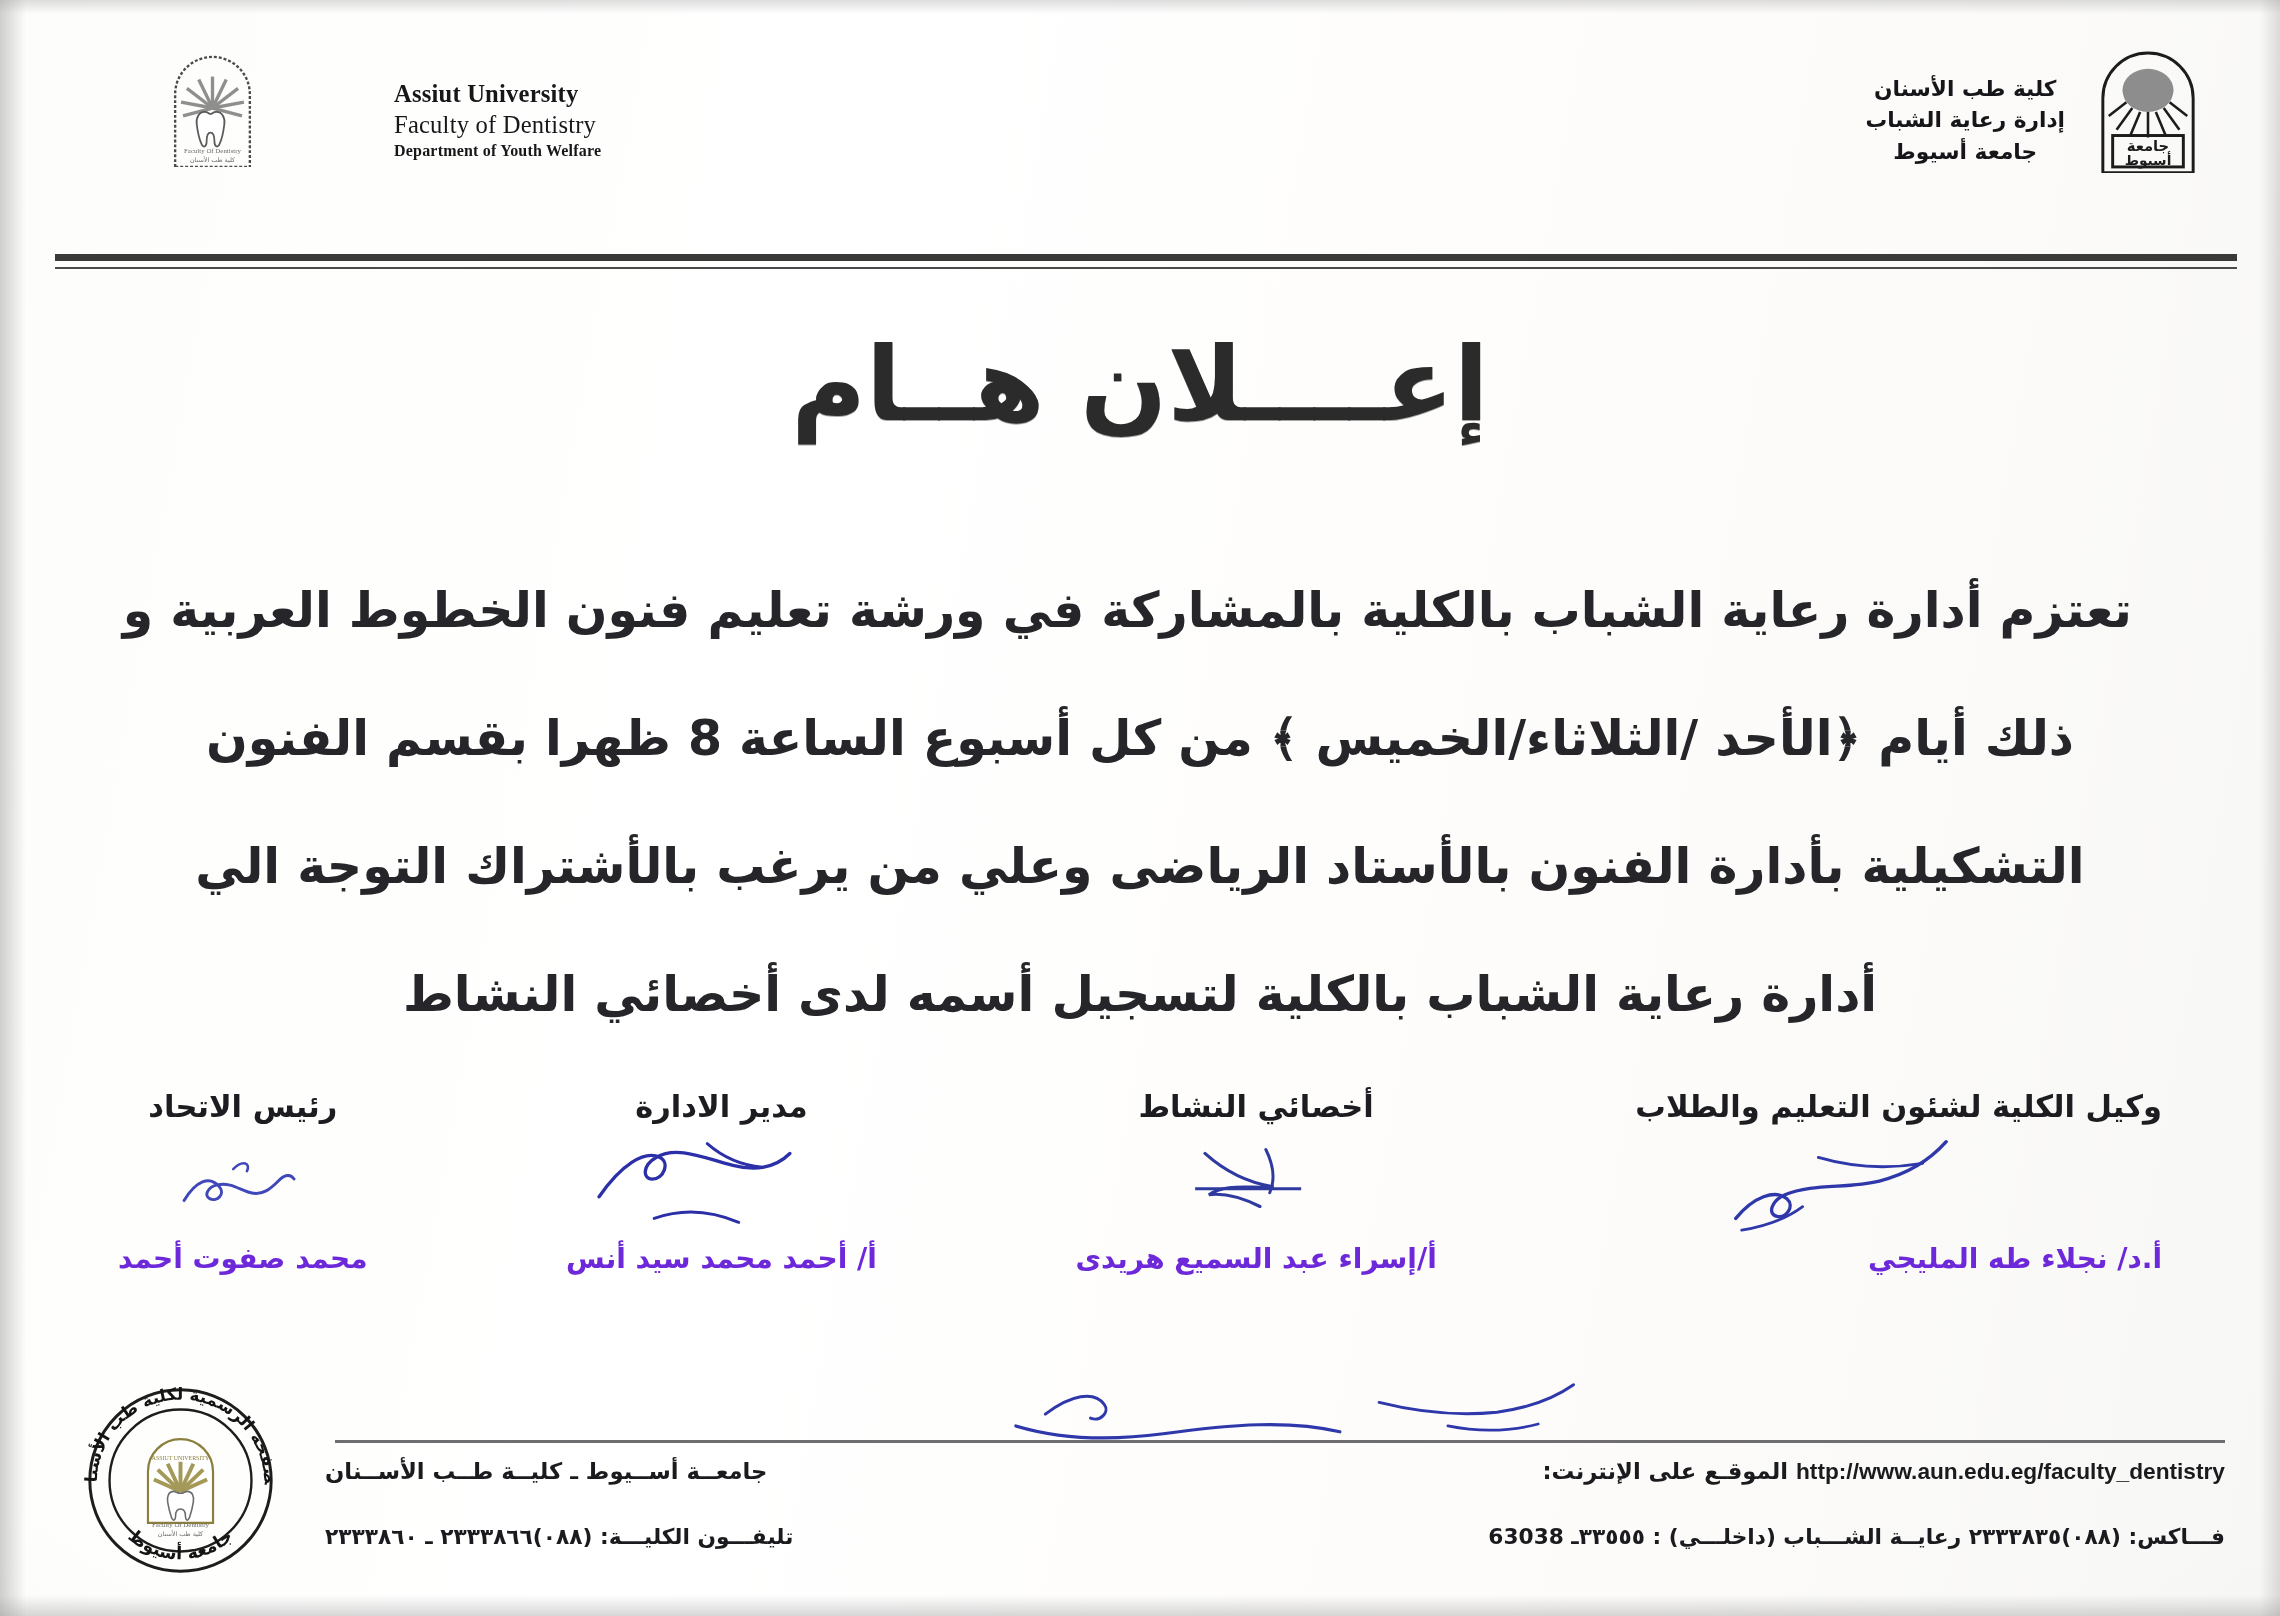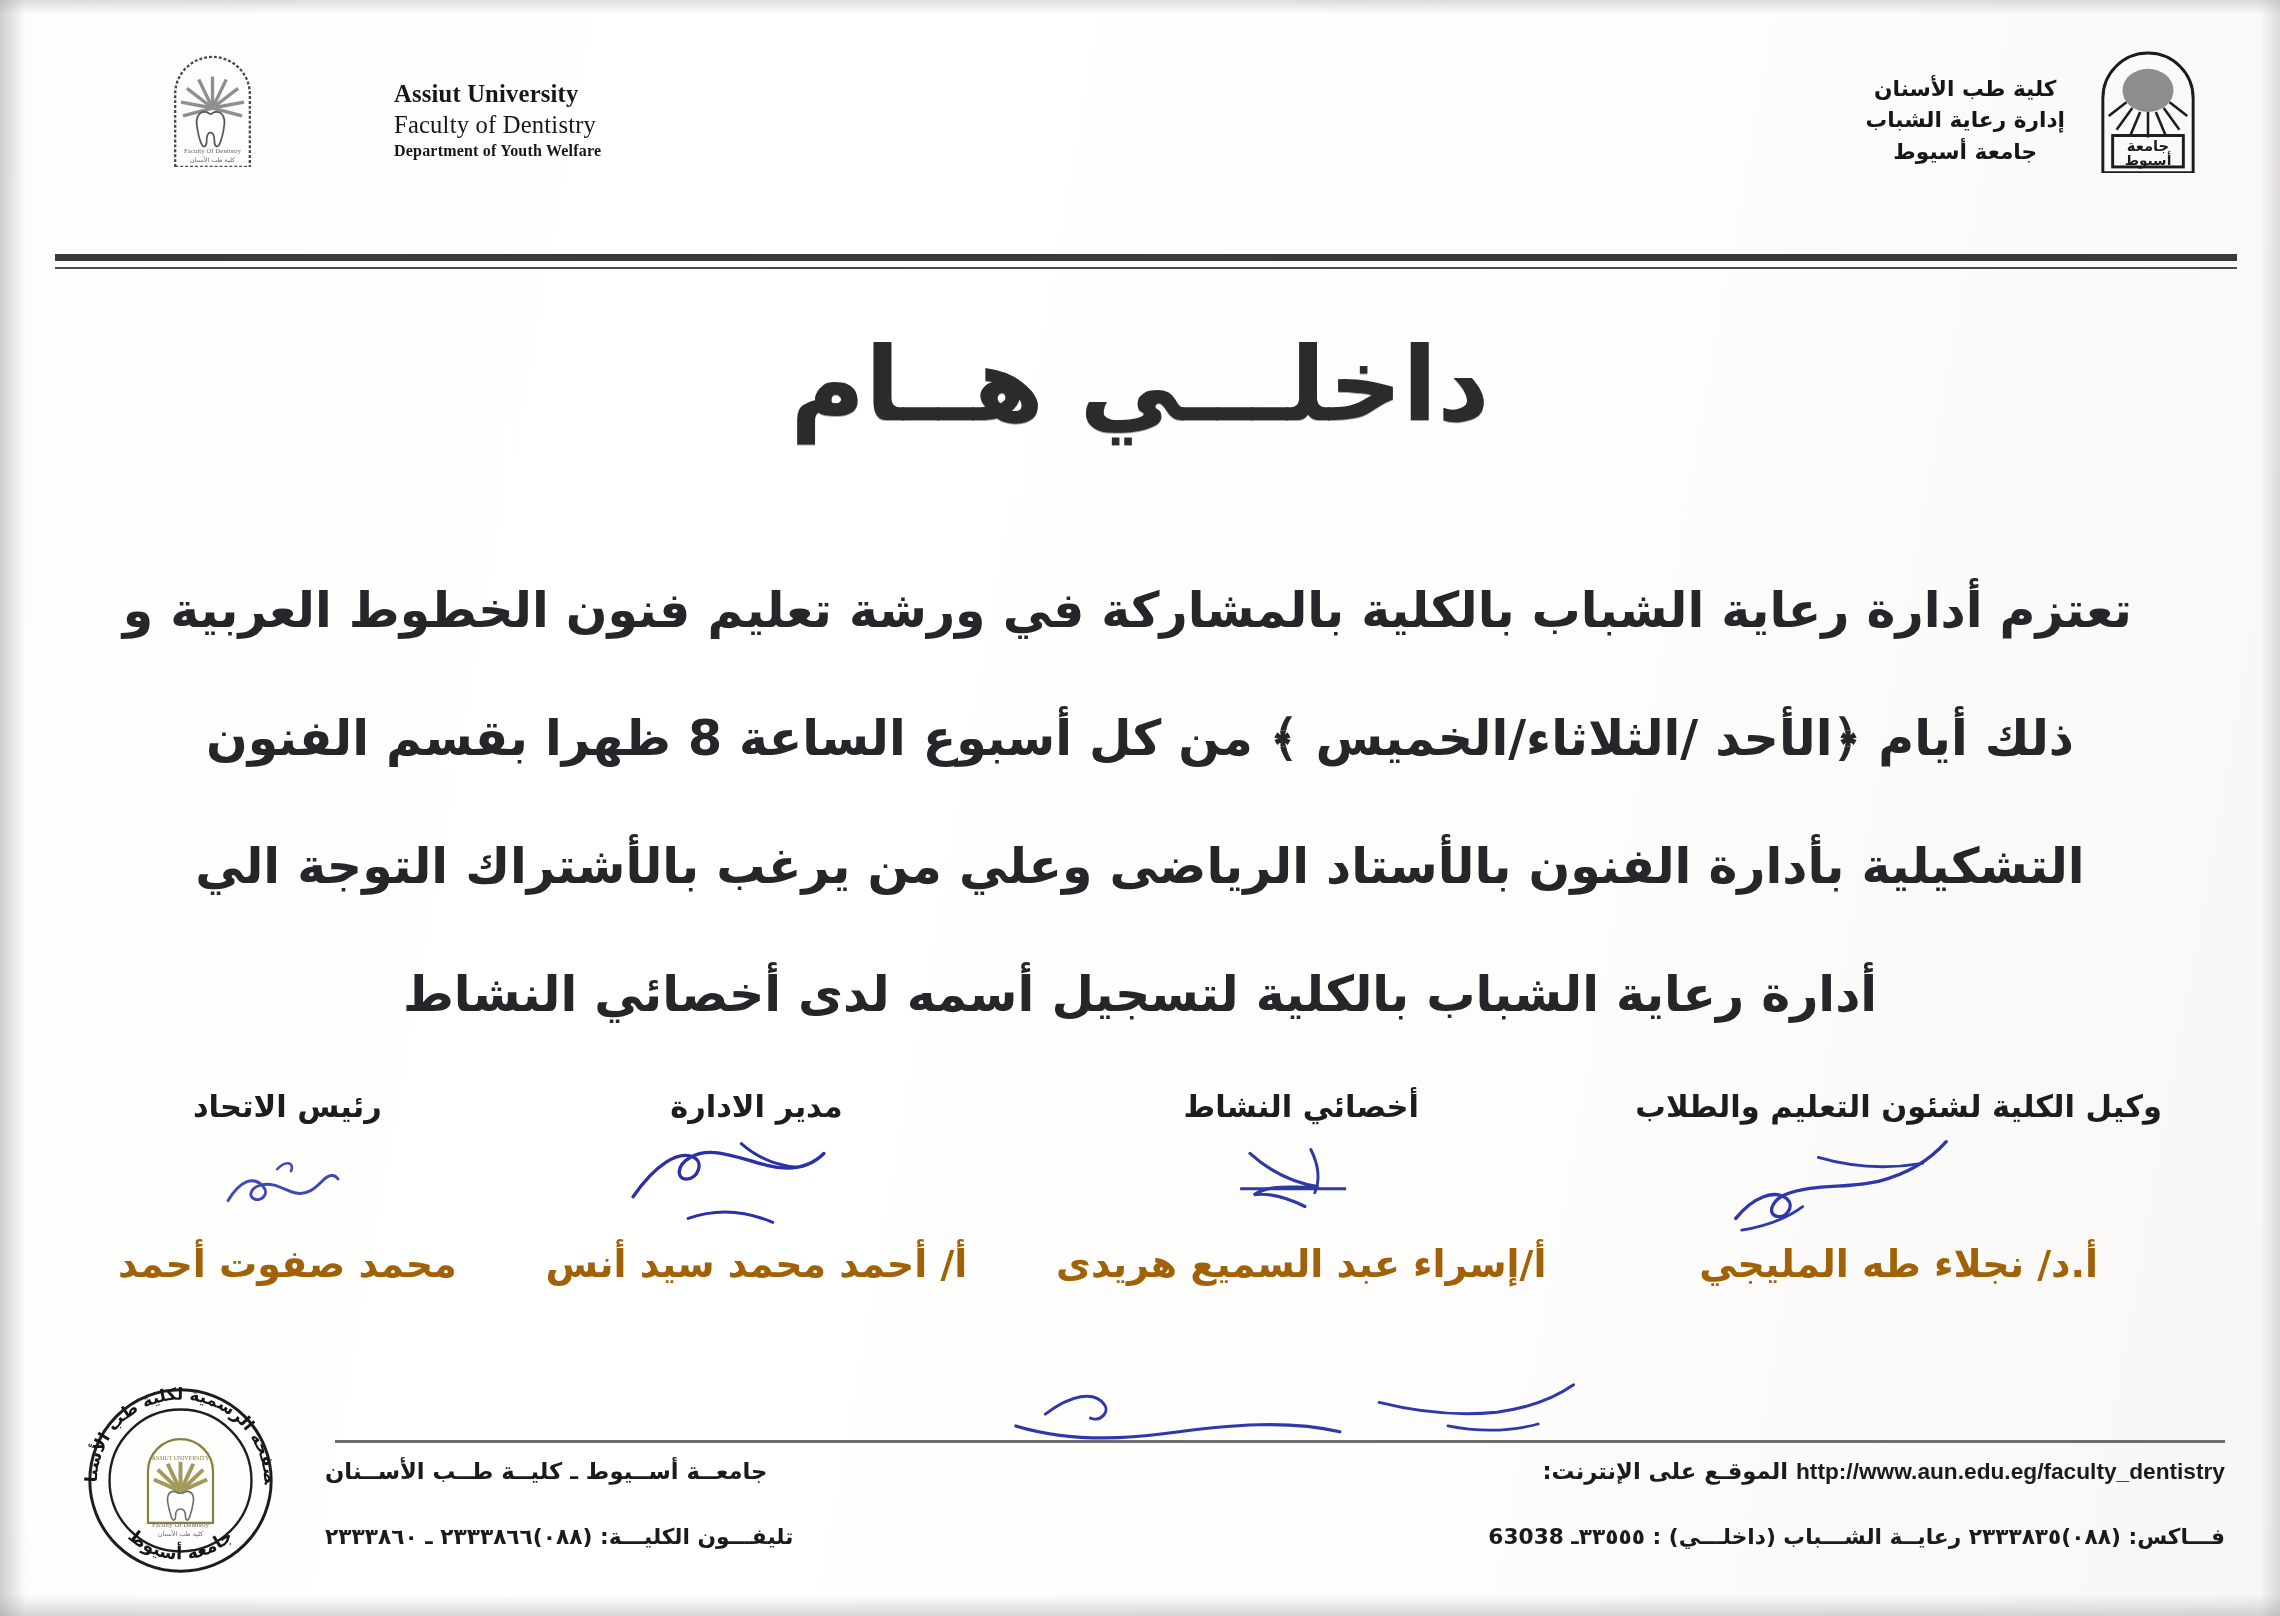--- a/index.html
+++ b/index.html
@@ -88,21 +88,21 @@
   }
   .sig-col{position:relative;width:auto;text-align:center;direction:rtl;}
   .sig-title{
     font-family:"DejaVu Sans","Liberation Sans",sans-serif;
     font-weight:bold;font-size:30.5px;color:#1d1d21;white-space:nowrap;
   }
   .sig-scribble{height:118px;position:relative;}
   .sig-scribble svg{position:absolute;left:50%;top:0;transform:translateX(-50%);}
   .sig-name{
     font-family:"DejaVu Sans","Liberation Sans",sans-serif;
-    font-weight:bold;font-size:38px;color:#a16207;white-space:nowrap;
+    font-weight:bold;font-size:28px;color:#6d28d9;white-space:nowrap;text-align:right;
   }
 
   
   .stamp{position:absolute;left:77px;top:1377px;width:207px;height:207px;}
   .extra-sig{position:absolute;left:985px;top:1369px;width:749px;height:108px;}
 
   .footer-rule{position:absolute;left:335px;right:55px;top:1440px;height:3px;background:#6e6e70;}
 
   .footer{
     position:absolute;left:325px;right:55px;top:1452px;
@@ -177,21 +177,21 @@
         <rect x="18" y="90" width="72" height="32" fill="none" stroke="#1c1c1c" stroke-width="3"></rect>
         <text x="54" y="106" font-size="15" fill="#1c1c1c" text-anchor="middle" font-family="'DejaVu Sans',sans-serif" font-weight="bold">جامعة</text>
         <text x="54" y="120" font-size="14" fill="#1c1c1c" text-anchor="middle" font-family="'DejaVu Sans',sans-serif" font-weight="bold">أسيوط</text>
       </svg>
     </div>
   </div>
 
   <div class="rule-thick"></div>
   <div class="rule-thin"></div>
 
-  <div class="title">داخلـــي هــام</div>
+  <div class="title">إعــــلان هــام</div>
 
   <div class="body-text">
     <div class="bline">تعتزم أدارة رعاية الشباب بالكلية بالمشاركة في ورشة تعليم فنون الخطوط العربية و</div>
     <div class="bline">ذلك أيام ﴿الأحد /الثلاثاء/الخميس ﴾ من كل أسبوع الساعة 8 ظهرا بقسم الفنون</div>
     <div class="bline">التشكيلية بأدارة الفنون بالأستاد الرياضى وعلي من يرغب بالأشتراك التوجة الي</div>
     <div class="bline">أدارة رعاية الشباب بالكلية لتسجيل أسمه لدى أخصائي النشاط</div>
   </div>
 
   <div class="sig-row">
 

